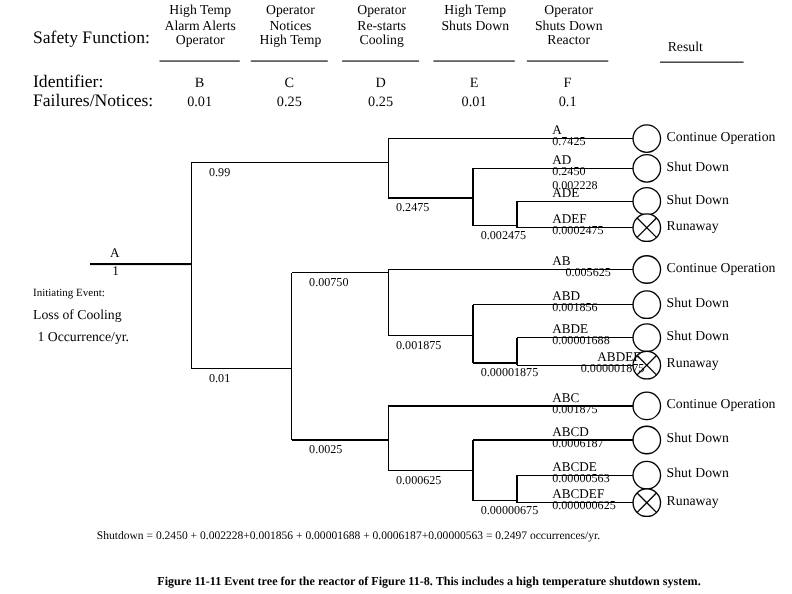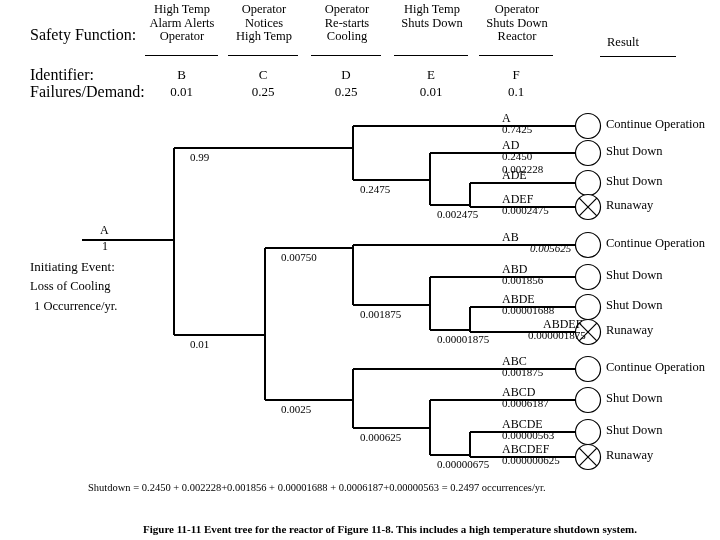--- a/index.html
+++ b/index.html
@@ -101,32 +101,32 @@
   <div class="txt result-text" style="left:607px; top:36px;">Result</div>
   <div class="underline" style="left:600px; top:56px; width:76px;"></div>
 
   <div class="txt hdr-label" style="left:30px; top:68px;">Identifier:</div>
   <div class="txt ident" style="left:145px; top:68px; width:73px;">B</div>
   <div class="txt ident" style="left:228px; top:68px; width:70px;">C</div>
   <div class="txt ident" style="left:311px; top:68px; width:70px;">D</div>
   <div class="txt ident" style="left:394px; top:68px; width:74px;">E</div>
   <div class="txt ident" style="left:479px; top:68px; width:74px;">F</div>
 
-  <div class="txt hdr-label" style="left:30px; top:85px;">Failures/Demand:</div>
+  <div class="txt hdr-label" style="left:30px; top:85px;">Failures/Notices:</div>
   <div class="txt ident" style="left:145px; top:85px; width:73px;">0.01</div>
   <div class="txt ident" style="left:228px; top:85px; width:70px;">0.25</div>
   <div class="txt ident" style="left:311px; top:85px; width:70px;">0.25</div>
   <div class="txt ident" style="left:394px; top:85px; width:74px;">0.01</div>
   <div class="txt ident" style="left:479px; top:85px; width:74px;">0.1</div>
 
   <div class="txt" style="left:100px; top:224px; font-size:12px;">A</div>
   <div class="underline" style="left:82px; top:240px; width:92px;"></div>
   <div class="txt" style="left:102px; top:240px; font-size:12px;">1</div>
 
-  <div class="txt" style="left:30px; top:260px; font-size:13px;">Initiating Event:</div>
+  <div class="txt" style="left:30px; top:260px; font-size:10px;">Initiating Event:</div>
   <div class="txt" style="left:30px; top:280px; font-size:12.5px;">Loss of Cooling</div>
   <div class="txt" style="left:34px; top:300px; font-size:12.5px;">1 Occurrence/yr.</div>
 
   <svg class="overlay" viewBox="0 0 720 540">
     <g stroke="#000000" stroke-width="1.2" fill="none" shape-rendering="crispEdges">
 
       <line x1="82" y1="240" x2="174" y2="240"></line>
 
       <line x1="174" y1="148" x2="174" y2="335"></line>
 
@@ -238,21 +238,21 @@
 
   <div class="txt seq-code" style="left:502px; top:169px;">ADE</div>
   <div class="txt seq-val" style="left:502px; top:164px;">0.002228</div>
   <div class="txt result-text" style="left:606px; top:175px;">Shut Down</div>
 
   <div class="txt seq-code" style="left:502px; top:193px;">ADEF</div>
   <div class="txt seq-val" style="left:502px; top:205px;">0.0002475</div>
   <div class="txt result-text" style="left:606px; top:199px;">Runaway</div>
 
   <div class="txt seq-code" style="left:502px; top:231px;">AB</div>
-  <div class="txt seq-val" style="left:530px; top:243px;font-style:italic;">0.005625</div>
+  <div class="txt seq-val" style="left:514px; top:243px;">0.005625</div>
   <div class="txt result-text" style="left:606px; top:237px;">Continue Operation</div>
 
   <div class="txt seq-code" style="left:502px; top:263px;">ABD</div>
   <div class="txt seq-val" style="left:502px; top:275px;">0.001856</div>
   <div class="txt result-text" style="left:606px; top:269px;">Shut Down</div>
 
   <div class="txt seq-code" style="left:502px; top:293px;">ABDE</div>
   <div class="txt seq-val" style="left:502px; top:305px;">0.00001688</div>
   <div class="txt result-text" style="left:606px; top:299px;">Shut Down</div>
 

